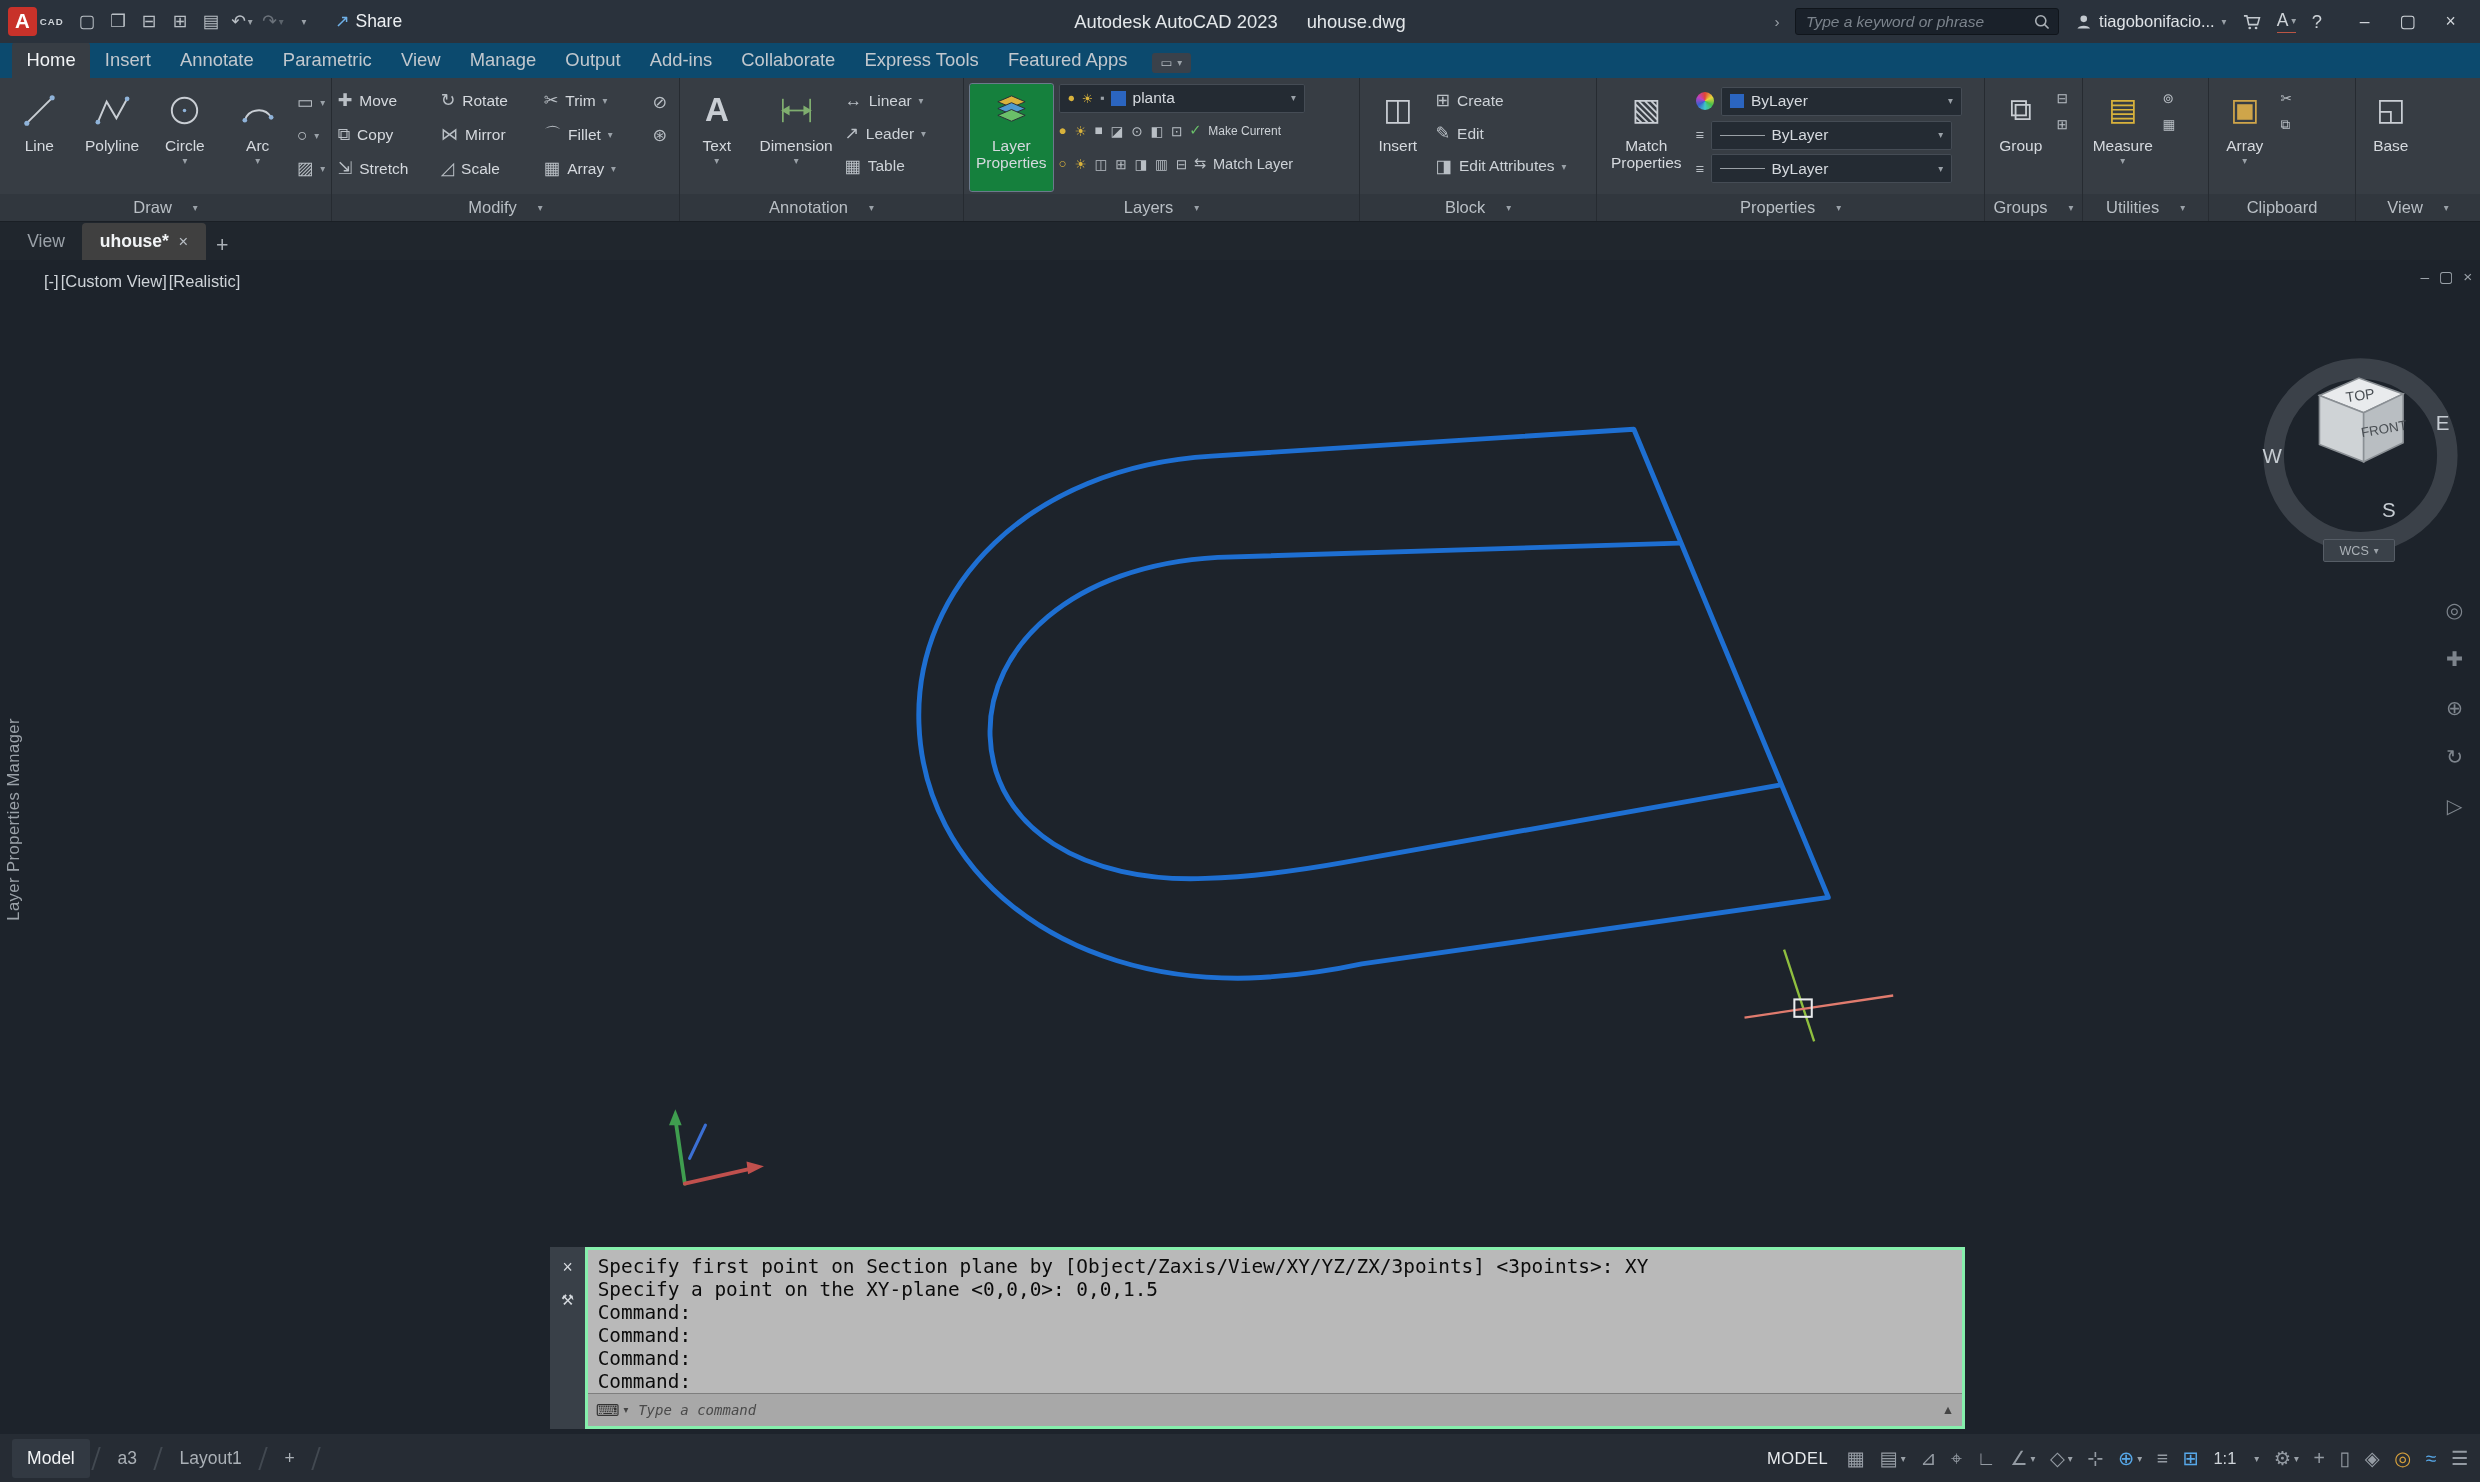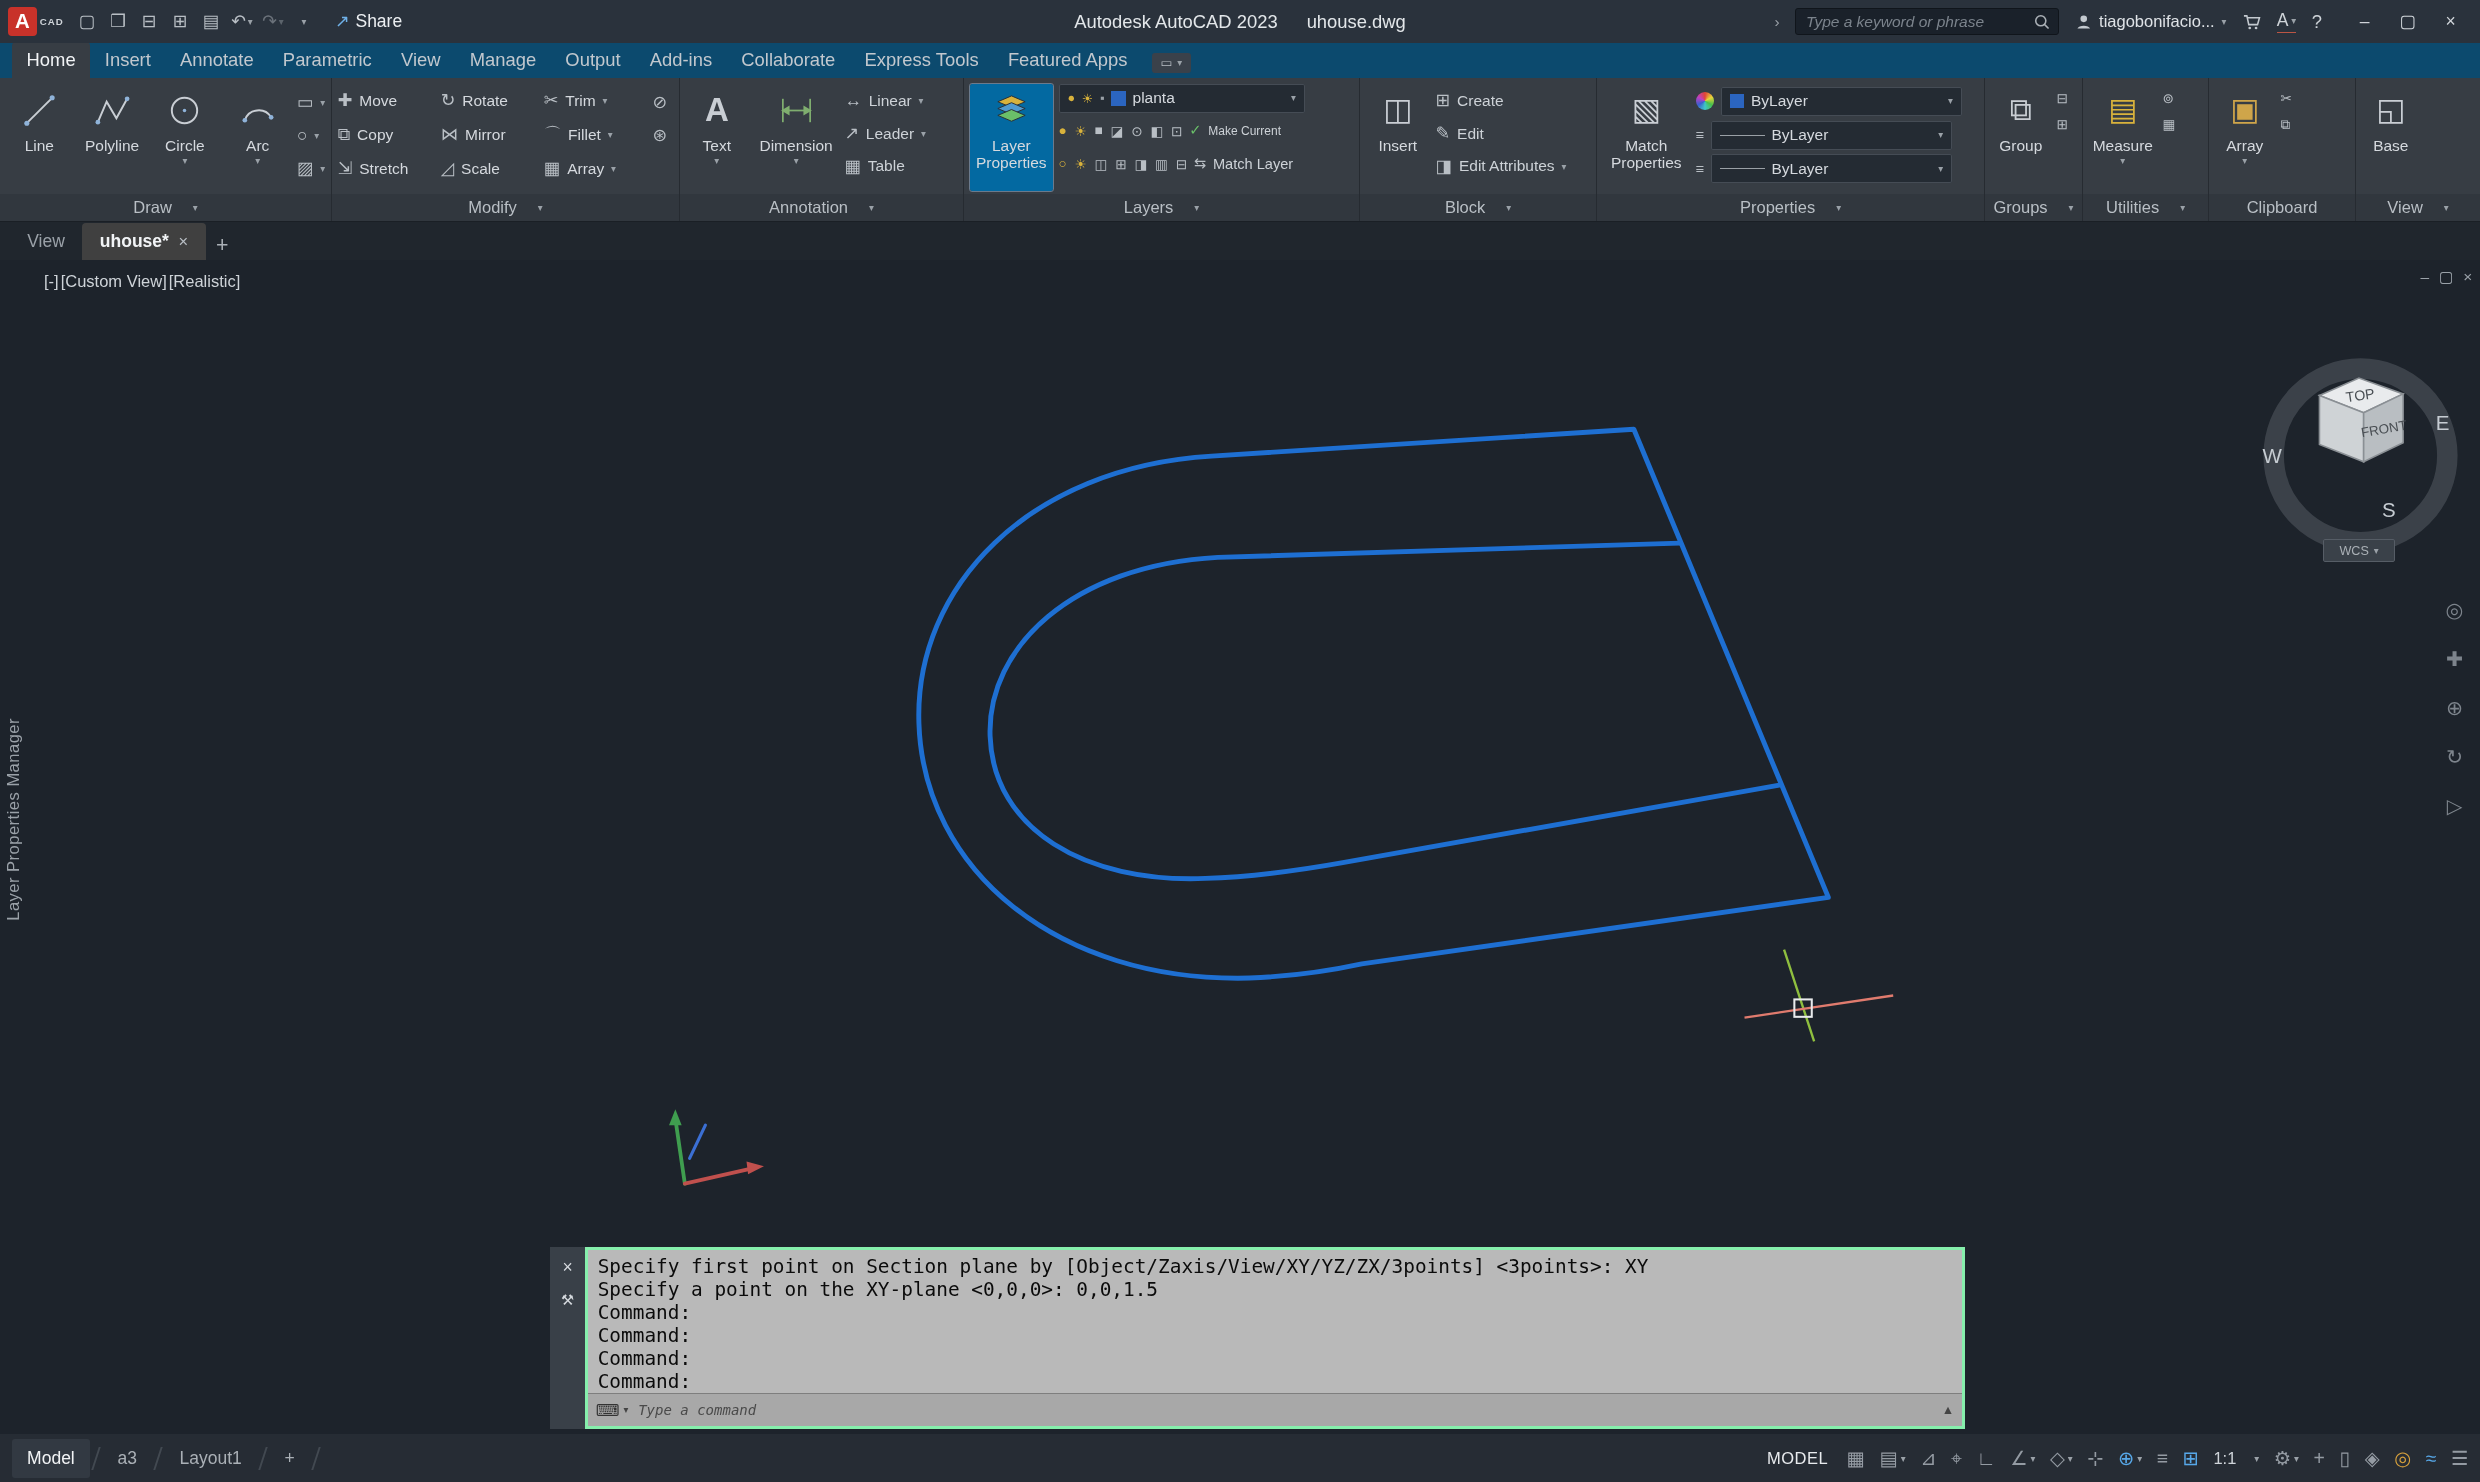--- a/index.html
+++ b/index.html
@@ -32,21 +32,21 @@
   .rtab{padding:6.8px 14.6px 6.8px;color:#c2c8ce;white-space:nowrap}
   .rtab.active{background:#373d44;color:#f2f4f6;border-radius:3.9px 3.9px 0 0}
   .rtab-toggle{margin:0 0 4.9px 9.7px;background:#3a414a;border-radius:2.9px;padding:3.9px 8.7px;font-size:12.6px;color:#b9bfc5;display:flex;align-items:center;gap:4.9px}
   
   .ribbon{position:absolute;top:78px;left:0;right:0;height:144px;background:#373d44;display:flex;z-index:38;border-bottom:1px solid #1a1f25;box-sizing:border-box}
   .panel{display:flex;flex-direction:column;border-right:1px solid #262b31;box-sizing:border-box;flex:none}
   .pbody{flex:1;display:flex;padding:5.8px 5.8px 1.9px;gap:5.8px;align-items:flex-start}
   .pfoot{height:27px;background:#31373e;display:flex;align-items:center;justify-content:center;gap:21px;font-size:16.5px;color:#b9bfc5}
   .bigbtn{display:flex;flex-direction:column;align-items:center;width:70px;padding-top:1.9px;gap:1.9px;color:#d5d9de;font-size:15.5px;text-align:center;line-height:1.15;border-radius:1.9px}
   .bigbtn .bicon{height:49px;display:flex;align-items:center;justify-content:center;font-size:31px;color:#c9ced4}
-  .bigbtn.hl{background:#0369a1;outline:1px solid #6b7a8c;height:105px}
+  .bigbtn.hl{background:#15803d;outline:1px solid #6b7a8c;height:105px}
   .vcol{display:flex;flex-direction:column;gap:2.9px}
   .smallrow{display:flex;align-items:center;gap:6.8px;font-size:15.5px;height:30px;color:#cdd2d7;white-space:nowrap}
   .sic{font-size:17.5px;color:#b9bfc5;line-height:1}
   .mgrid{display:grid;grid-template-columns:repeat(3,103px);grid-auto-rows:34px;align-items:center}
   .mcell{display:flex;gap:6.8px;align-items:center;font-size:15.5px;white-space:nowrap}
   .field{height:29px;background:#242b33;border:1px solid #454c55;display:flex;align-items:center;padding:0 7.8px;gap:6.8px;font-size:15.5px;box-sizing:border-box;border-radius:1.9px;color:#d5d9de}
   .swatch{width:14.6px;height:14.6px;background:#2b65c0;flex:none}
   .lnsw{width:45px;border-top:1.9px solid #9aa0a6;flex:none}
   .spacer{flex:1}
   .ltool-icons{display:flex;gap:7.8px;font-size:13.6px;color:#b9bfc5}

